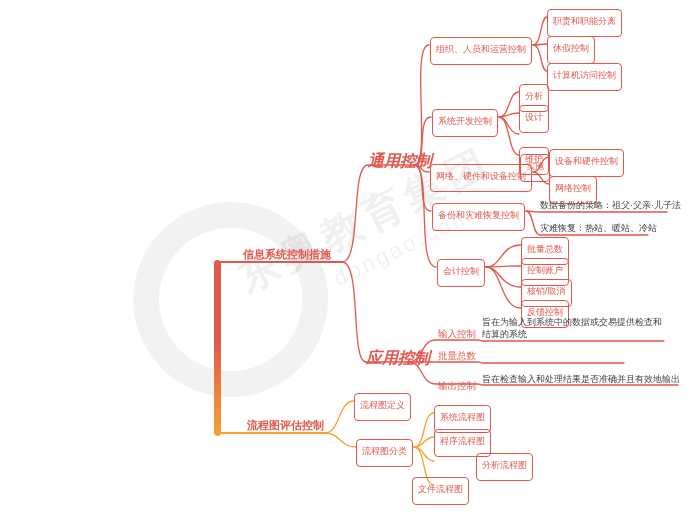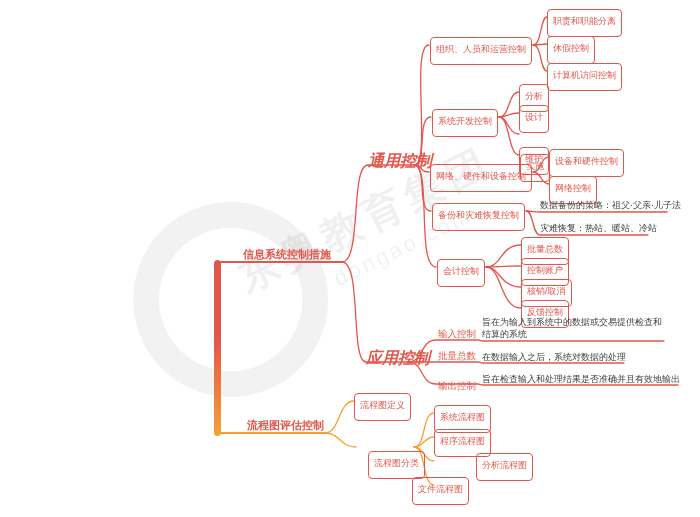--- a/index.html
+++ b/index.html
@@ -120,25 +120,24 @@
   <div class="node box" style="left:437px; top:259px;">会计控制</div>
   <div class="node box" style="left:521px; top:237px;">批量总数</div>
   <div class="node box" style="left:521px; top:258px;">控制账户</div>
   <div class="node box" style="left:521px; top:279px;">核销/取消</div>
   <div class="node box" style="left:521px; top:300px;">反馈控制</div>
 
   <div class="node plain-red" style="left:438px; top:328px;">输入控制</div>
   <div class="node plain-dark wrap" style="left:482px; top:317px; width:186px;">旨在为输入到系统中的数据或交易提供检查和结算的系统</div>
 
   <div class="node plain-red" style="left:438px; top:350px;">批量总数</div>
-  <div class="node plain-dark" style="left:482px; top:352px;">在数据输入之后，系统对数据的处理</div>
 
   <div class="node plain-red" style="left:438px; top:380px;">输出控制</div>
   <div class="node plain-dark" style="left:482px; top:374px;">旨在检查输入和处理结果是否准确并且有效地输出</div>
 
   <div class="node box" style="left:354px; top:393px;">流程图定义</div>
-  <div class="node box" style="left:368px; top:439px;margin-top:12px;">流程图分类</div>
+  <div class="node box" style="left:356px; top:439px;">流程图分类</div>
   <div class="node box" style="left:434px; top:405px;">系统流程图</div>
   <div class="node box" style="left:434px; top:429px;">程序流程图</div>
   <div class="node box" style="left:434px; top:453px;margin-left:42px;">分析流程图</div>
   <div class="node box" style="left:412px; top:477px;text-align:center;">文件流程图</div>
 
 </div>
 
 </body></html>

